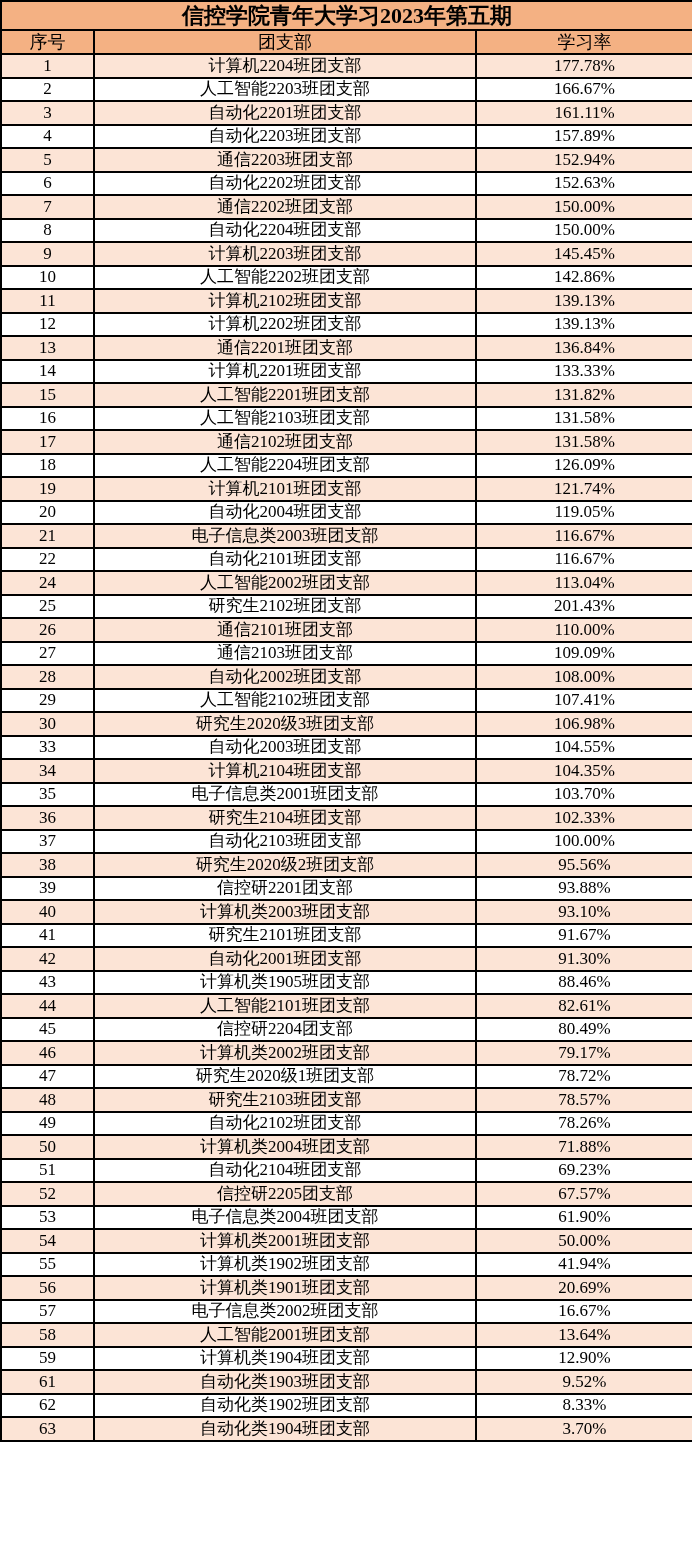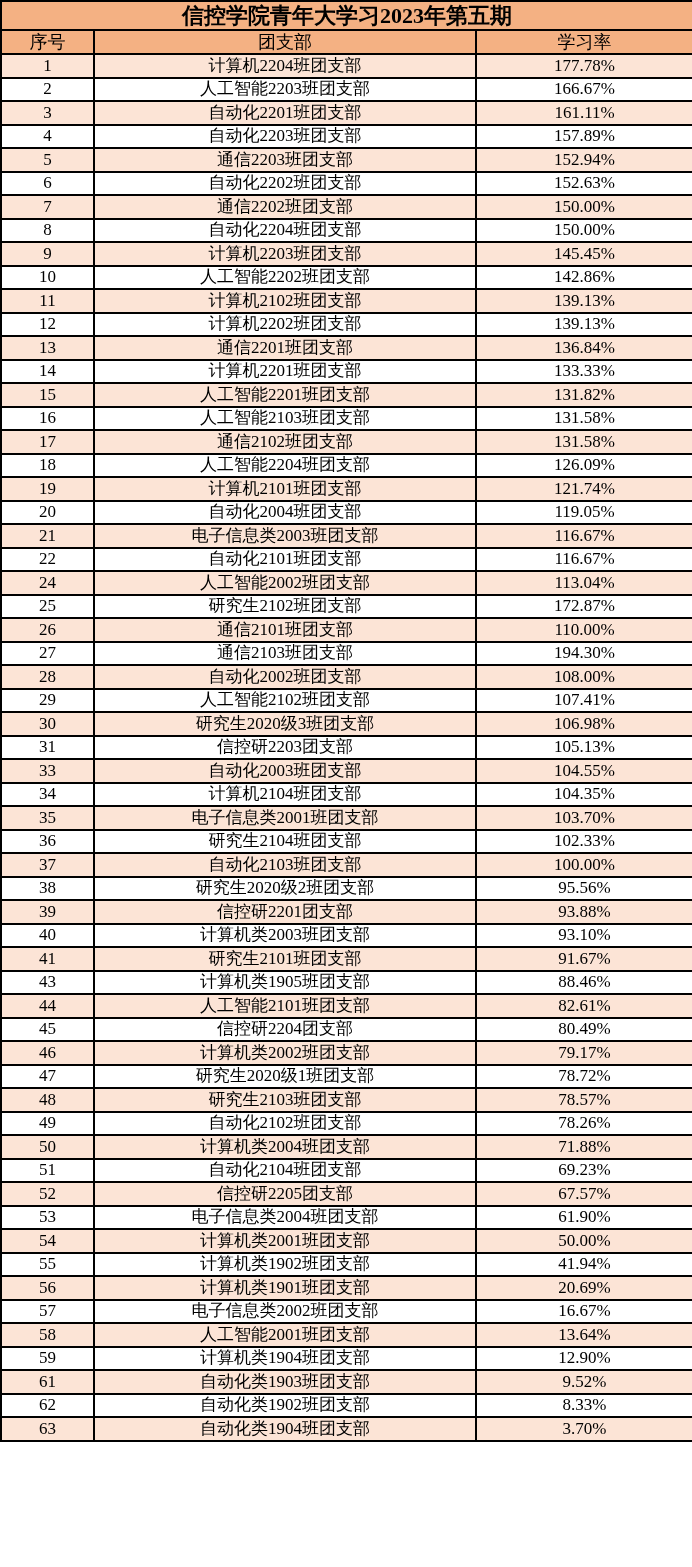--- a/index.html
+++ b/index.html
@@ -182,53 +182,48 @@
         <td>116.67%</td>
       </tr>
       <tr>
         <td>24</td>
         <td>人工智能2002班团支部</td>
         <td>113.04%</td>
       </tr>
       <tr>
         <td>25</td>
         <td>研究生2102班团支部</td>
-        <td>172.87%</td>
+        <td>201.43%</td>
       </tr>
       <tr>
         <td>26</td>
         <td>通信2101班团支部</td>
         <td>110.00%</td>
       </tr>
       <tr>
         <td>27</td>
         <td>通信2103班团支部</td>
-        <td>194.30%</td>
+        <td>109.09%</td>
       </tr>
       <tr>
         <td>28</td>
         <td>自动化2002班团支部</td>
         <td>108.00%</td>
       </tr>
       <tr>
         <td>29</td>
         <td>人工智能2102班团支部</td>
         <td>107.41%</td>
       </tr>
       <tr>
         <td>30</td>
         <td>研究生2020级3班团支部</td>
         <td>106.98%</td>
       </tr>
       <tr>
-        <td>31</td>
-        <td>信控研2203团支部</td>
-        <td>105.13%</td>
-      </tr>
-      <tr>
         <td>33</td>
         <td>自动化2003班团支部</td>
         <td>104.55%</td>
       </tr>
       <tr>
         <td>34</td>
         <td>计算机2104班团支部</td>
         <td>104.35%</td>
       </tr>
       <tr>
@@ -258,20 +253,25 @@
       </tr>
       <tr>
         <td>40</td>
         <td>计算机类2003班团支部</td>
         <td>93.10%</td>
       </tr>
       <tr>
         <td>41</td>
         <td>研究生2101班团支部</td>
         <td>91.67%</td>
+      </tr>
+      <tr>
+        <td>42</td>
+        <td>自动化2001班团支部</td>
+        <td>91.30%</td>
       </tr>
       <tr>
         <td>43</td>
         <td>计算机类1905班团支部</td>
         <td>88.46%</td>
       </tr>
       <tr>
         <td>44</td>
         <td>人工智能2101班团支部</td>
         <td>82.61%</td>

